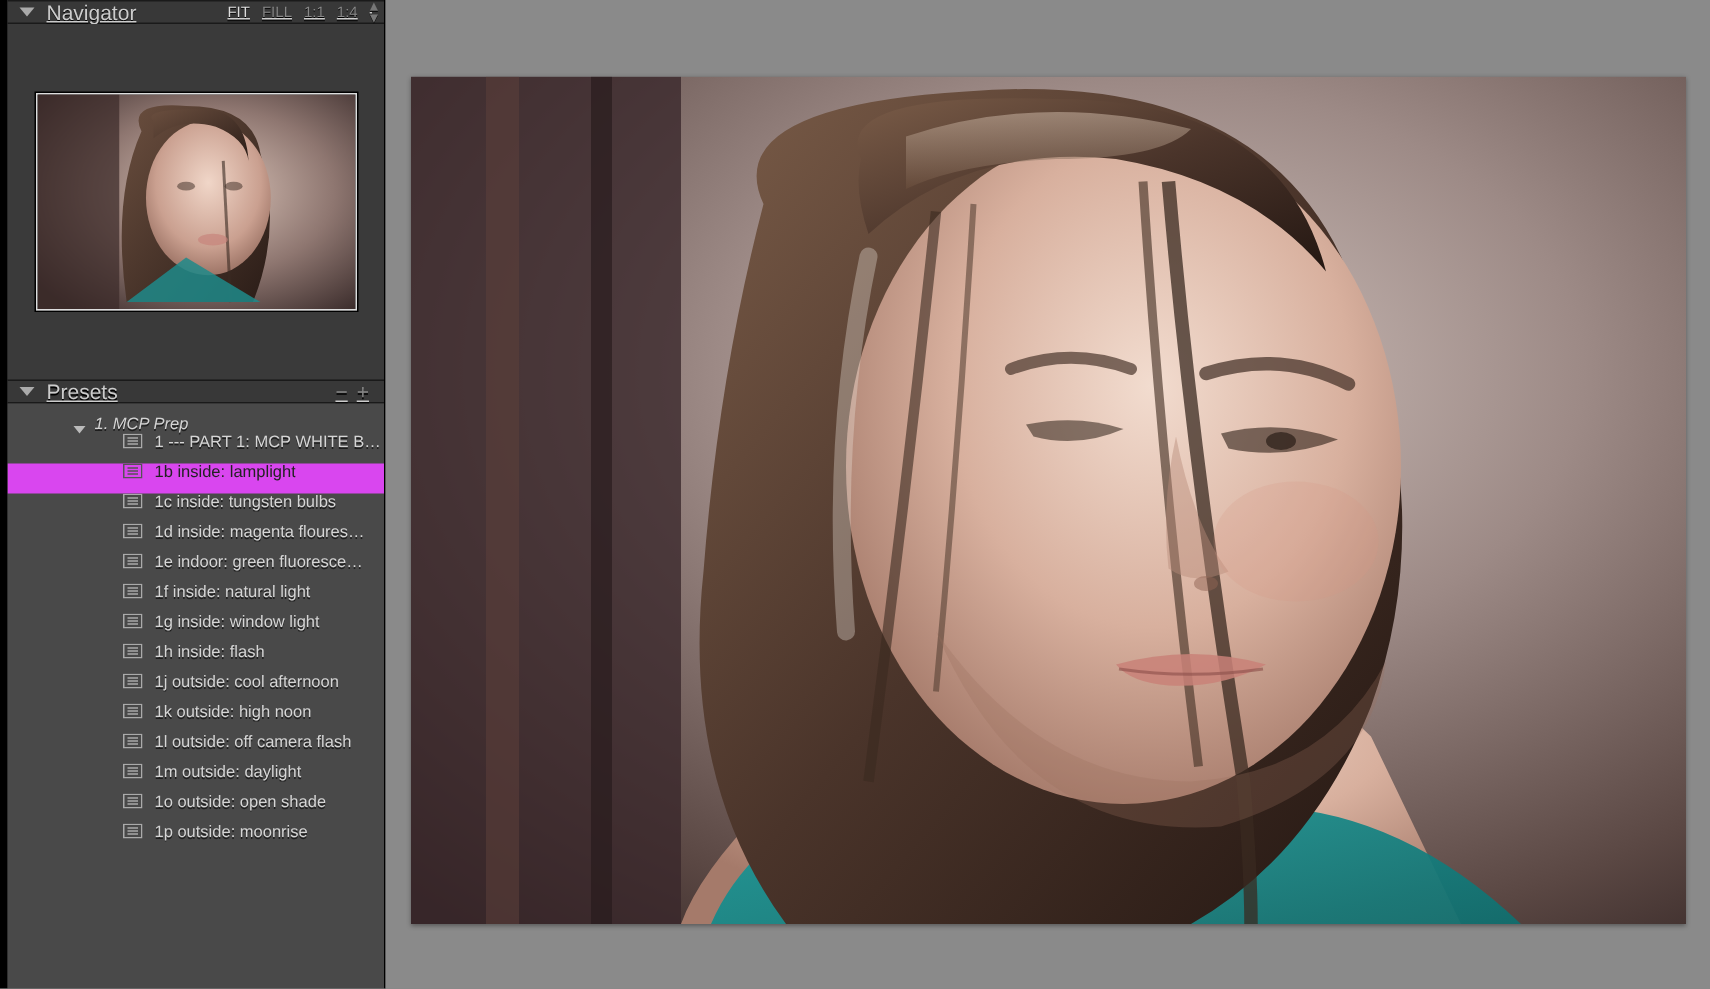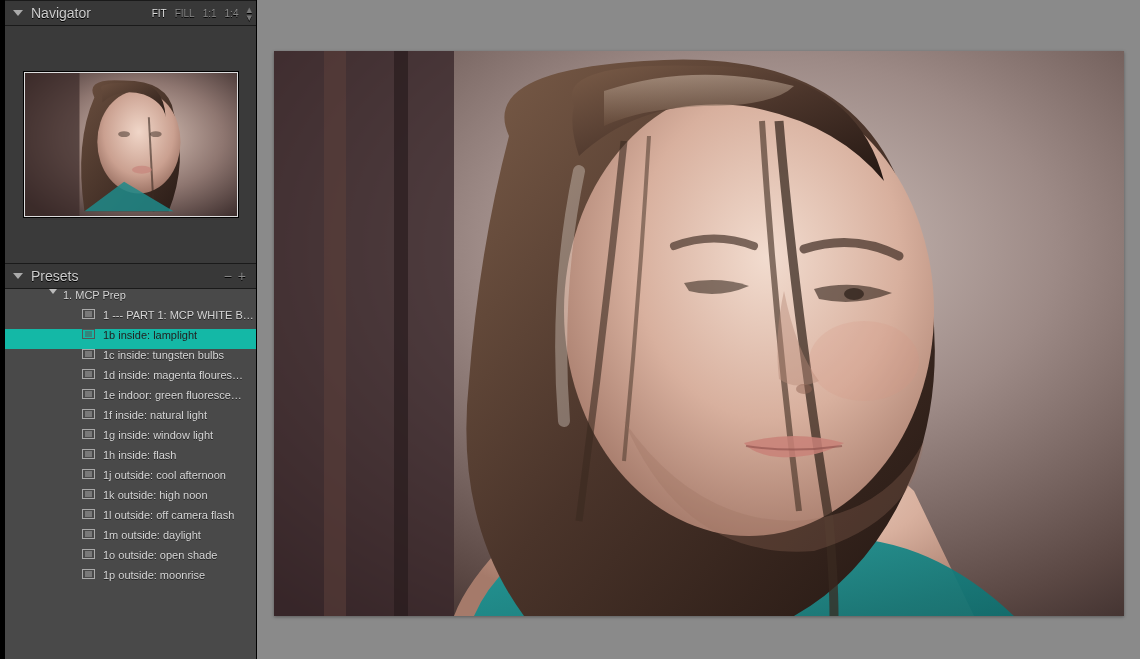--- a/index.html
+++ b/index.html
@@ -1,35 +1,35 @@
 <!DOCTYPE html>
 <html><head>
 <meta charset="utf-8">
 <style>
   * { box-sizing: border-box; margin: 0; padding: 0; font-family: "Lucida Grande","Segoe UI",sans-serif; }
   body { width:1140px; height:659px; background:#888; overflow:hidden; display:flex; }
   .sidebar { width:257px; height:659px; background:#2e2e2e; display:flex; flex-direction:column; border-right:1px solid #000; }
   .panel-nav { border-left:5px solid #000; }
-  .panel-head { height:26px; display:flex; align-items:center; padding:0 8px; background:#383838; border-top:1px solid #1a1a1a; border-bottom:1px solid #1a1a1a; color:#ccc; font-size:14px; user-select:none; }
+  .panel-head { height:16px; display:flex; align-items:center; padding:0 8px; background:#383838; border-top:1px solid #1a1a1a; border-bottom:1px solid #1a1a1a; color:#ccc; font-size:14px; user-select:none;text-decoration:underline; }
   .panel-head .tri { width:0;height:0;border-left:5px solid transparent;border-right:5px solid transparent;border-top:6px solid #aaa; margin-right:8px; }
   .panel-head .title { flex:1; text-shadow:0 1px 0 #000; }
   .nav-controls { display:flex; gap:8px; align-items:center; font-size:10px; color:#888; }
   .nav-controls span { cursor:pointer; text-shadow:0 1px 0 #000; }
   .nav-controls .active { color:#ddd; }
   .nav-controls .arrows { font-size:11px; letter-spacing:-4px; line-height:8px; display:flex;flex-direction:column;color:#777; }
   .nav-body { height:237px; background:#3a3a3a; display:flex; align-items:center; justify-content:center; padding:14px; }
   .thumb-frame { width:214px; height:145px; border:1px solid #ddd; box-shadow:0 0 0 1px #000; overflow:hidden; }
   .thumb-frame svg { display:block; width:100%; height:100%; }
   .presets-head .minus { color:#888; font-size:14px; padding:0 4px; text-shadow:0 1px 0 #000; cursor:pointer; }
   .presets-head .plus { color:#888; font-size:14px; padding:0 2px; text-shadow:0 1px 0 #000; cursor:pointer; }
   .presets-body { flex:1; background:#494949; overflow-y:auto; color:#d6d6d6; font-size:11px; }
-  .folder-row { display:flex; align-items:flex-start; height:20px; padding-left:44px; color:#d4d4d4; text-shadow:0 1px 0 rgba(0,0,0,0.6); }
+  .folder-row { display:flex; align-items:flex-end; height:20px; padding-left:44px; color:#d4d4d4; text-shadow:0 1px 0 rgba(0,0,0,0.6);font-style:italic; }
   .folder-row .ftri { width:0;height:0;border-left:4px solid transparent;border-right:4px solid transparent;border-top:5px solid #bbb; margin-right:6px; }
   .preset-row { display:flex; align-items:flex-start; height:20px; padding-left:77px; gap:8px; cursor:pointer; text-shadow:0 1px 0 rgba(0,0,0,0.6); white-space:nowrap; overflow:hidden; text-overflow:ellipsis; }
-  .preset-row.selected { background:#14b8a6; color:#222; text-shadow:none; }
+  .preset-row.selected { background:#d946ef; color:#222; text-shadow:none; }
   .preset-row .picon { width:13px; height:10px; flex:0 0 13px; }
   .preset-row .plabel { overflow:hidden; text-overflow:ellipsis; }
   .canvas-area { flex:1; height:659px; background:#8a8a8a; position:relative; display:flex; align-items:center; justify-content:center; }
   .main-image { width:850px; height:565px; margin-top:8px; box-shadow:0 1px 3px rgba(0,0,0,0.35); overflow:hidden; }
   .main-image svg { display:block; width:100%; height:100%; }
 </style>
 </head>
 <body>
 
 <div class="sidebar panel-nav">

